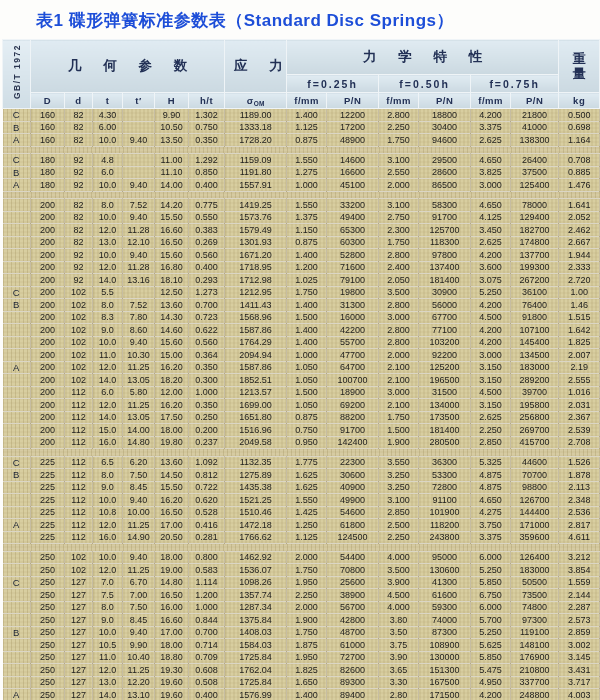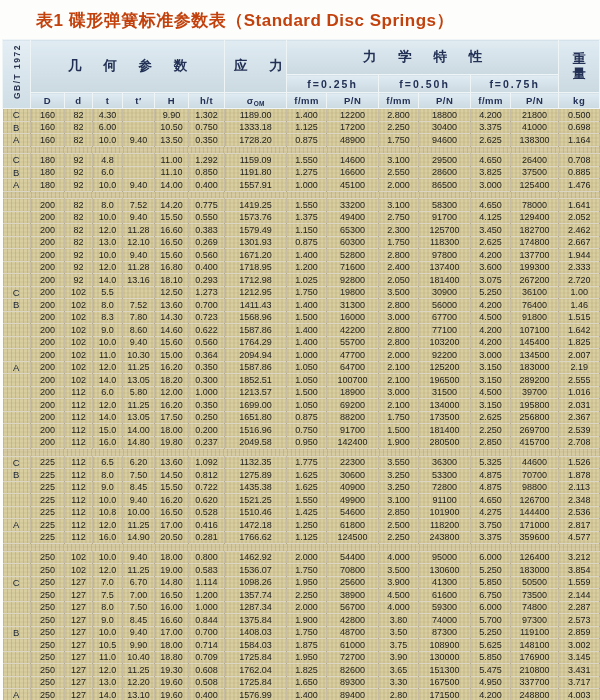--- a/index.html
+++ b/index.html
@@ -3,21 +3,21 @@
 <meta charset="utf-8">
 <style>
   html,body{margin:0;padding:0;}
   body{
     width:600px;height:700px;overflow:hidden;background:#fdfdfb;
     font-family:"Liberation Sans","DejaVu Sans",sans-serif;
     -webkit-font-smoothing:antialiased;
   }
   .page-title{
     margin:9px 0 7px 36px;
-    font-size:17px;font-weight:bold;color:#c2410c;
+    font-size:17px;font-weight:bold;color:#1d4ed8;
     letter-spacing:0.5px;white-space:nowrap;
   }
   table.springs{
     border-collapse:collapse;table-layout:fixed;
     width:597px;margin-left:2px;
   }
   
   thead th{
     background:linear-gradient(#e0ebf2,#cbd9e1);
     color:#223055;font-weight:bold;text-align:center;vertical-align:middle;
@@ -327,21 +327,21 @@
         <tr>
           <td class="series"></td>
           <td>200</td>
           <td>92</td>
           <td>14.0</td>
           <td>13.16</td>
           <td>18.10</td>
           <td>0.293</td>
           <td>1712.98</td>
           <td>1.025</td>
-          <td>92800</td>
+          <td>79100</td>
           <td>2.050</td>
           <td>181400</td>
           <td>3.075</td>
           <td>267200</td>
           <td>2.720</td>
         </tr>
         <tr>
           <td class="series">C</td>
           <td>200</td>
           <td>102</td>
@@ -675,21 +675,21 @@
           <td>14.90</td>
           <td>20.50</td>
           <td>0.281</td>
           <td>1766.62</td>
           <td>1.125</td>
           <td>124500</td>
           <td>2.250</td>
           <td>243800</td>
           <td>3.375</td>
           <td>359600</td>
-          <td>4.577</td>
+          <td>4.611</td>
         </tr>
         <tr class="gap-row">
           <td colspan="15"></td>
         </tr>
         <tr>
           <td class="series"></td>
           <td>250</td>
           <td>102</td>
           <td>10.0</td>
           <td>9.40</td>

